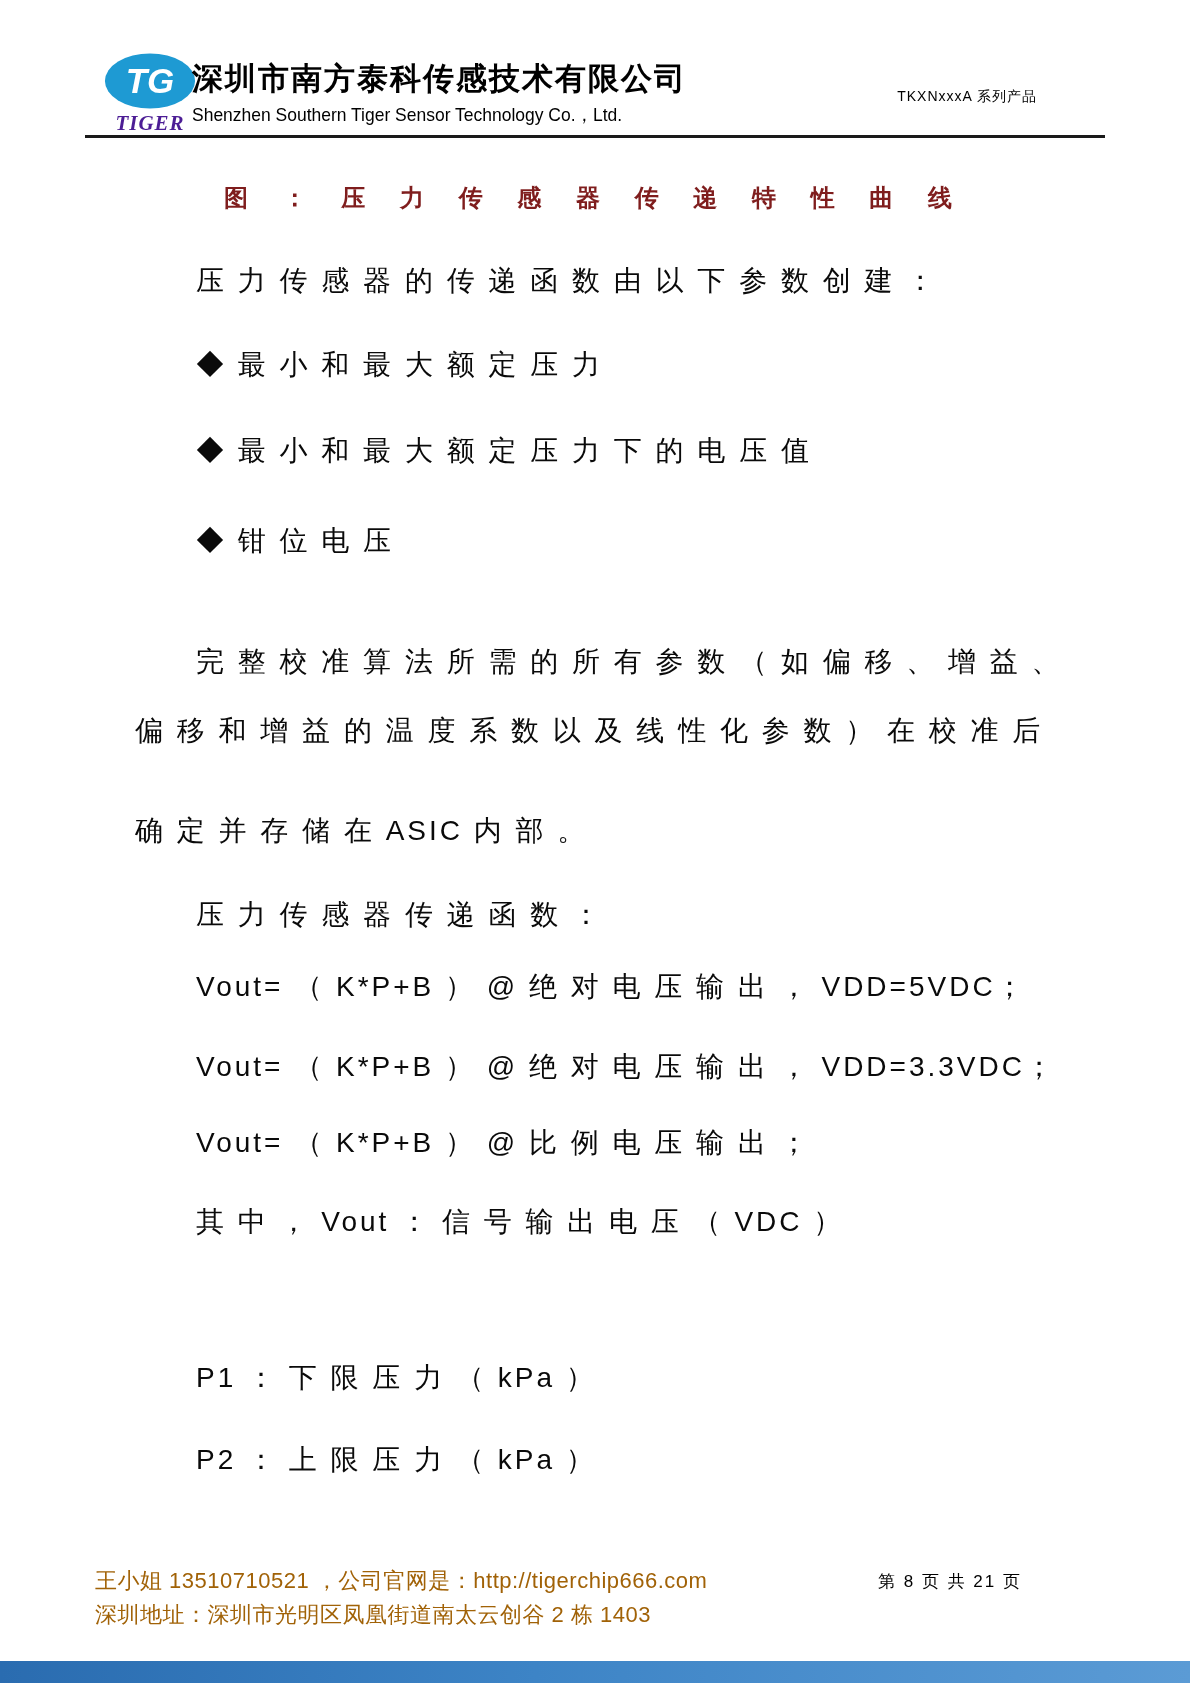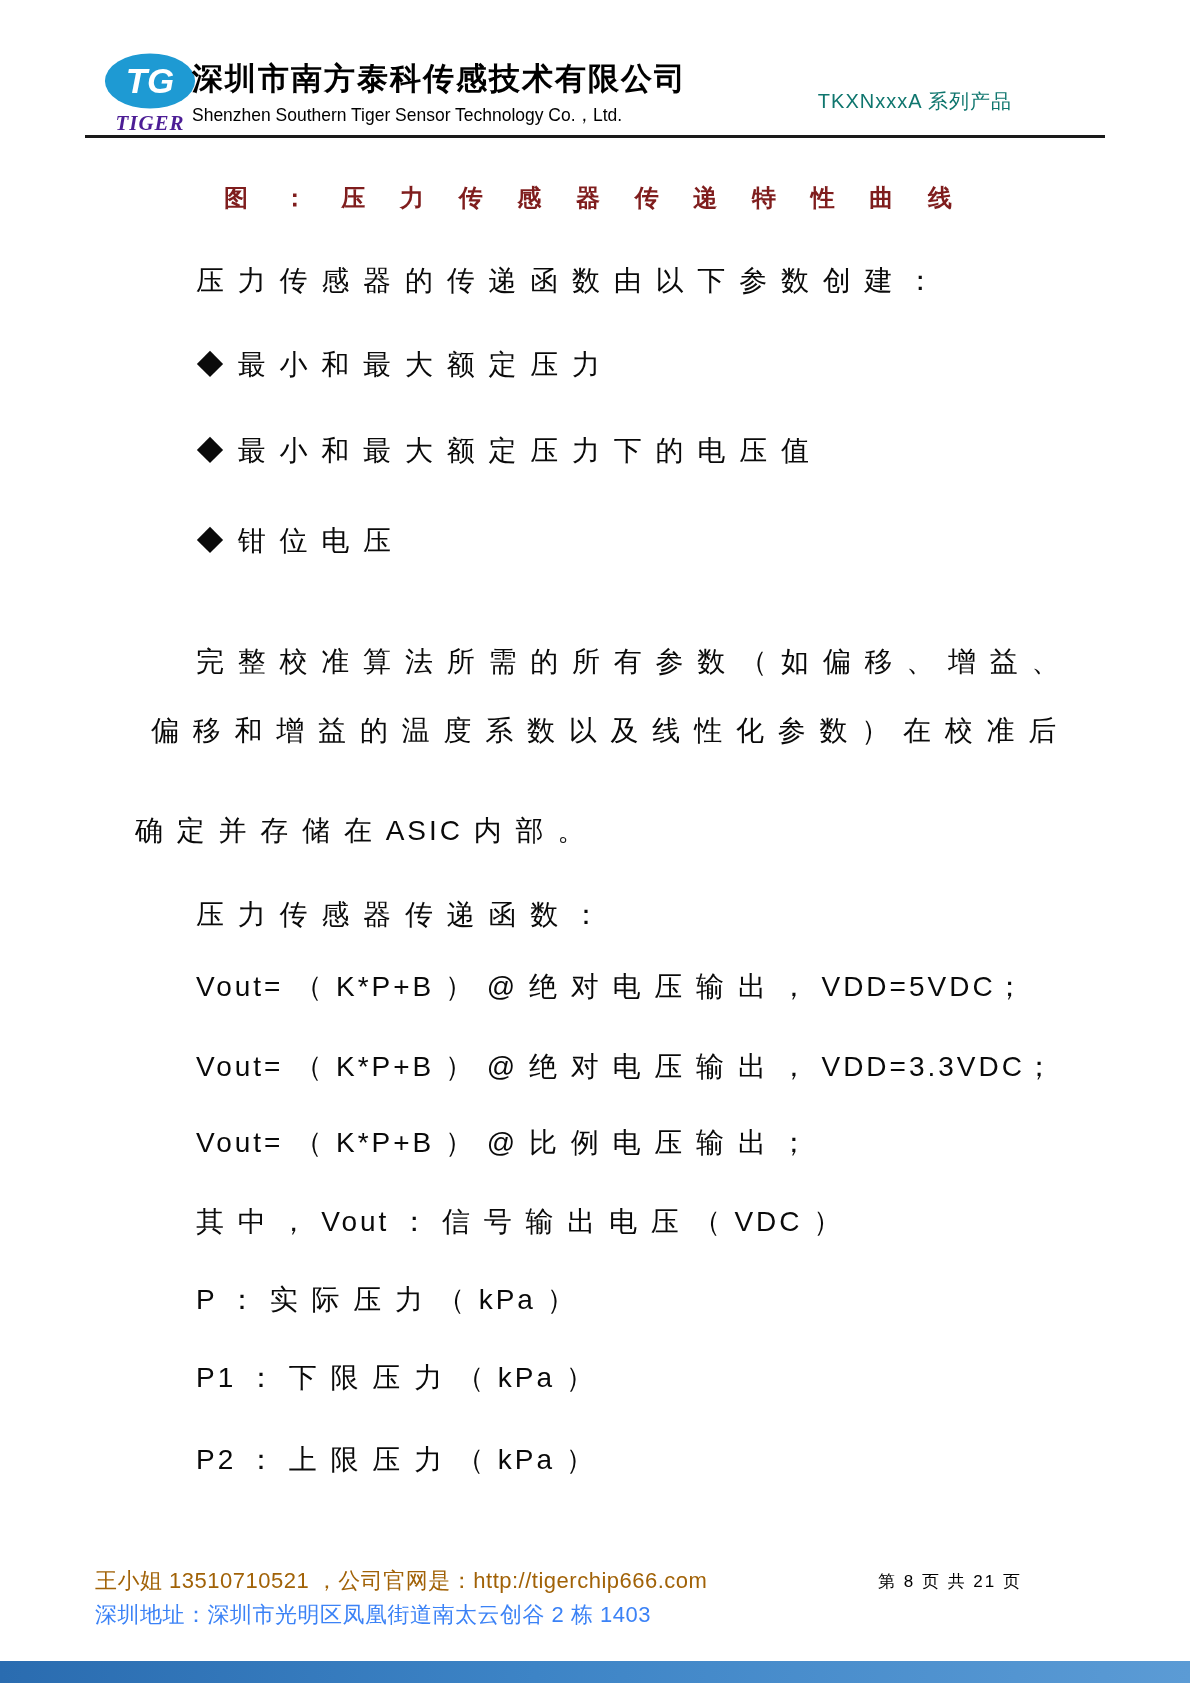--- a/index.html
+++ b/index.html
@@ -19,21 +19,21 @@
   }
   .company-cn {
     position:absolute; left:192px; top:58px; font-size:31px; font-weight:bold;
     letter-spacing:2px; color:#000;
   }
   .company-en {
     position:absolute; left:192px; top:102px; font-size:19px; color:#000;
     letter-spacing:0px; transform:scaleX(0.92); transform-origin:left;
   }
   .series {
-    position:absolute; right:178px; top:88px; font-size:20px; color:#0f766e; letter-spacing:1px;
+    position:absolute; right:153px; top:88px; font-size:14px; color:#000000; letter-spacing:1px;
   }
   .header-divider {
     position:absolute; left:85px; top:135px; width:1020px; height:0;
     border-top:3px solid #1a1a1a;
   }
 
   
   .doc-title {
     position:absolute; left:0; top:182px; width:1190px; text-align:center;
     font-size:24px; font-weight:bold; letter-spacing:14px; color:#7f1d1d; white-space:nowrap;
@@ -41,37 +41,37 @@
   .doc-line {
     position:absolute; font-size:28px; letter-spacing:3px; white-space:nowrap; color:#0a0a0a;
   }
   .l-indent { left:196px; }
   .l-flush  { left:135px; }
   .line-1  { top:262px; }
   .line-2  { top:346px; }
   .line-3  { top:432px; }
   .line-4  { top:522px; }
   .line-5  { top:616px;margin-top:27px; }
-  .line-6  { top:712px;margin-left:16px; }
+  .line-6  { top:712px; }
   .line-7  { top:812px; }
   .line-8  { top:896px; }
   .line-9  { top:968px; }
   .line-10 { top:1048px; }
   .line-11 { top:1124px; }
   .line-12 { top:1203px; }
   .line-13 { top:1281px; }
   .line-14 { top:1359px; }
   .line-15 { top:1441px; }
 
   
   .footer-contact {
     position:absolute; left:95px; top:1566px; font-size:22px; color:#a16207; letter-spacing:0.5px;
   }
   .footer-address {
-    position:absolute; left:95px; top:1600px; font-size:22px; color:#3b82f6; letter-spacing:0.5px;
+    position:absolute; left:95px; top:1600px; font-size:22px; color:#a16207; letter-spacing:0.5px;
   }
   .footer-page {
     position:absolute; right:168px; top:1570px; font-size:17px; color:#000; letter-spacing:2px;
   }
   .footer-bar {
     position:absolute; left:0; bottom:0; width:100%; height:22px;
     background:linear-gradient(90deg, #2a6cb0 0%, #3d84c6 45%, #5b9bd5 100%);
   }
 </style>
 </head>
@@ -100,21 +100,20 @@
   <div class="doc-line l-indent line-3">◆ 最 小 和 最 大 额 定 压 力 下 的 电 压 值</div>
   <div class="doc-line l-indent line-4">◆ 钳 位 电 压</div>
   <div class="doc-line l-indent line-5">完 整 校 准 算 法 所 需 的 所 有 参 数 （ 如 偏 移 、 增 益 、</div>
   <div class="doc-line l-flush line-6">偏 移 和 增 益 的 温 度 系 数 以 及 线 性 化 参 数 ） 在 校 准 后</div>
   <div class="doc-line l-flush line-7">确 定 并 存 储 在 ASIC 内 部 。</div>
   <div class="doc-line l-indent line-8">压 力 传 感 器 传 递 函 数 ：</div>
   <div class="doc-line l-indent line-9">Vout= （ K*P+B ） @ 绝 对 电 压 输 出 ， VDD=5VDC；</div>
   <div class="doc-line l-indent line-10">Vout= （ K*P+B ） @ 绝 对 电 压 输 出 ， VDD=3.3VDC；</div>
   <div class="doc-line l-indent line-11">Vout= （ K*P+B ） @ 比 例 电 压 输 出 ；</div>
   <div class="doc-line l-indent line-12">其 中 ， Vout ： 信 号 输 出 电 压 （ VDC ）</div>
-  <div class="doc-line l-indent line-13">P ： 实 际 压 力 （ kPa ）</div>
   <div class="doc-line l-indent line-14">P1 ： 下 限 压 力 （ kPa ）</div>
   <div class="doc-line l-indent line-15">P2 ： 上 限 压 力 （ kPa ）</div>
 
   <div class="footer-contact">王小姐 13510710521 ，公司官网是：http://tigerchip666.com</div>
   <div class="footer-address">深圳地址：深圳市光明区凤凰街道南太云创谷 2 栋 1403</div>
   <div class="footer-page">第 8 页 共 21 页</div>
   <div class="footer-bar"></div>
 
 </div>
 

